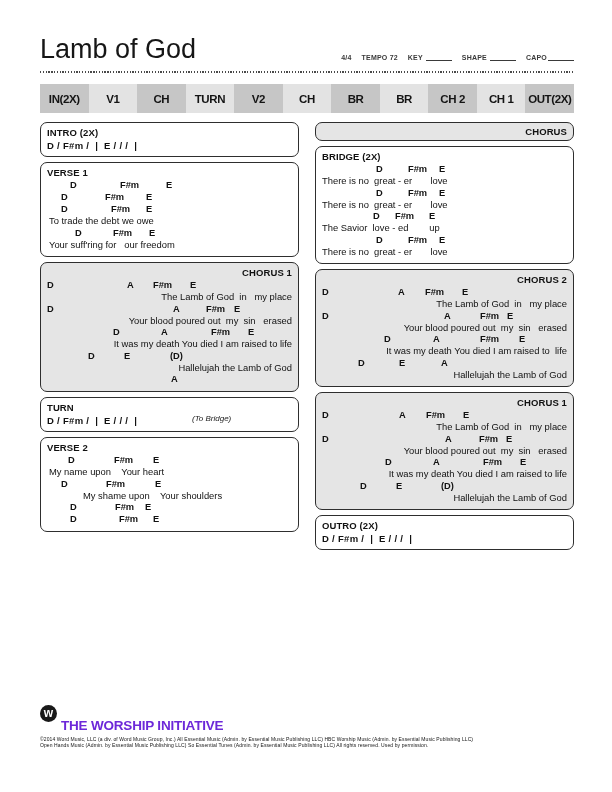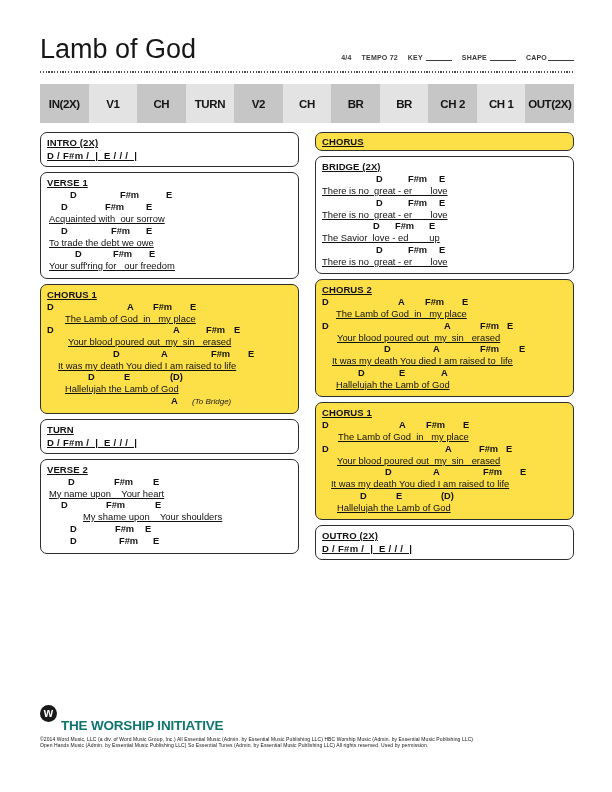--- a/index.html
+++ b/index.html
@@ -12,47 +12,47 @@
   .meta{display:flex;align-items:flex-end;gap:10px;font-size:7px;font-weight:700;color:#3a3a3a;
         white-space:nowrap;margin-bottom:2px;letter-spacing:0.2px;}
   .meta-item{display:flex;align-items:flex-end;}
   .blank{display:inline-block;width:26px;height:6px;border-bottom:1px solid #3a3a3a;margin-left:3px;}
   .blank.tight{margin-left:1px;}
 
   .dotted{margin-top:8px;height:2px;
           background:repeating-linear-gradient(90deg,#4a4a4a 0 1.3px,transparent 1.3px 2.8px);}
   .authors{margin-top:5px;font-size:8.3px;color:#1c1c1c;letter-spacing:0.1px;}
 
-  .nav{display:flex;margin-top:11px;height:39px;}
+  .nav{display:flex;margin-top:11px;height:29px;}
   .nav-seg{flex:1;display:flex;align-items:center;justify-content:center;
            font-size:11.5px;font-weight:700;letter-spacing:-0.4px;background:#e3e3e3;color:#141414;}
   .nav-seg.shaded{background:#c6c6c6;}
 
   .cols{display:flex;gap:16px;margin-top:9px;}
-  .col{flex:1;min-width:0;text-decoration:underline;}
+  .col{flex:1;min-width:0;}
 
   .section-box{border:1px solid #2e2e2e;border-radius:7px;background:#fff;
                padding:4px 6px 5px;margin-bottom:5px;}
-  .section-box.shaded{background:#fde047;}
+  .section-box.shaded{background:#e5e5e5;text-align:right;}
   .section-box.title-only{padding:3px 6px 3px;}
   .section-title{font-size:9.5px;font-weight:700;letter-spacing:0.1px;line-height:11px;margin-bottom:2px;}
   .title-only .section-title{margin-bottom:0;}
   .simple-line{font-size:9.5px;font-weight:700;white-space:pre;letter-spacing:0.3px;line-height:11px;}
   .pair{margin-bottom:1px;}
   .chord-line{position:relative;height:11px;}
   .chord{position:absolute;top:0;font-size:9.3px;font-weight:700;white-space:pre;line-height:11px;}
   .annotation{position:absolute;top:1.5px;font-size:8px;font-style:italic;font-weight:400;color:#222;white-space:pre;}
   .lyric-line{font-size:9.4px;line-height:11.5px;white-space:pre;}
 
   .footer{position:absolute;left:40px;right:38px;top:694px;}
   .brand{display:flex;align-items:center;gap:4px;}
   .logo{width:17px;height:17px;border-radius:50%;background:#191919;color:#fff;
         display:flex;align-items:center;justify-content:center;
         font-weight:700;font-size:12px;line-height:1;padding-bottom:1px;box-sizing:border-box;}
-  .brand-text{font-size:13.5px;font-weight:700;letter-spacing:-0.2px;color:#0f766e;margin-top:24px;}
+  .brand-text{font-size:13.5px;font-weight:700;letter-spacing:-0.2px;color:#6d28d9;margin-top:24px;}
   .copyright{margin-top:3px;font-size:5px;line-height:6.4px;color:#141414;letter-spacing:0.1px;}
 </style>
 </head>
 <body>
 
 <div class="page">
   <div class="content">
 
     <div class="header-row">
       <div class="title">Lamb of God</div>
@@ -105,21 +105,20 @@
                 <span class="chord" style="left: 73px;">F#m</span>
                 <span class="chord" style="left: 119px;">E</span>
               </div>
             </div>
             <div class="pair">
               <div class="chord-line">
                 <span class="chord" style="left: 14px;">D</span>
                 <span class="chord" style="left: 58px;">F#m</span>
                 <span class="chord" style="left: 99px;">E</span>
               </div>
-              <div class="lyric-line" style="padding-left: 2px;">Acquainted with  our sorrow</div>
             </div>
             <div class="pair">
               <div class="chord-line">
                 <span class="chord" style="left: 14px;">D</span>
                 <span class="chord" style="left: 64px;">F#m</span>
                 <span class="chord" style="left: 99px;">E</span>
               </div>
               <div class="lyric-line" style="padding-left: 2px;">To trade the debt we owe</div>
             </div>
             <div class="pair">
@@ -164,21 +163,21 @@
               <div class="chord-line">
                 <span class="chord" style="left: 41px;">D</span>
                 <span class="chord" style="left: 77px;">E</span>
                 <span class="chord" style="left: 123px;">(D)</span>
               </div>
               <div class="lyric-line" style="padding-left: 18px;">Hallelujah the Lamb of God</div>
             </div>
             <div class="pair">
               <div class="chord-line">
                 <span class="chord" style="left: 124px;">A</span>
-                <span class="annotation" style="left: 145px;">(To Bridge)</span>
+                <span class="annotation" style="left: 145px; margin-top: 38px;">(To Bridge)</span>
               </div>
             </div>
           </div>
           <div class="section-box">
             <div class="section-title">TURN</div>
             <div class="simple-line">D / F#m /  |  E / / /  |</div>
           </div>
           <div class="section-box">
             <div class="section-title">VERSE 2</div>
             <div class="pair">

